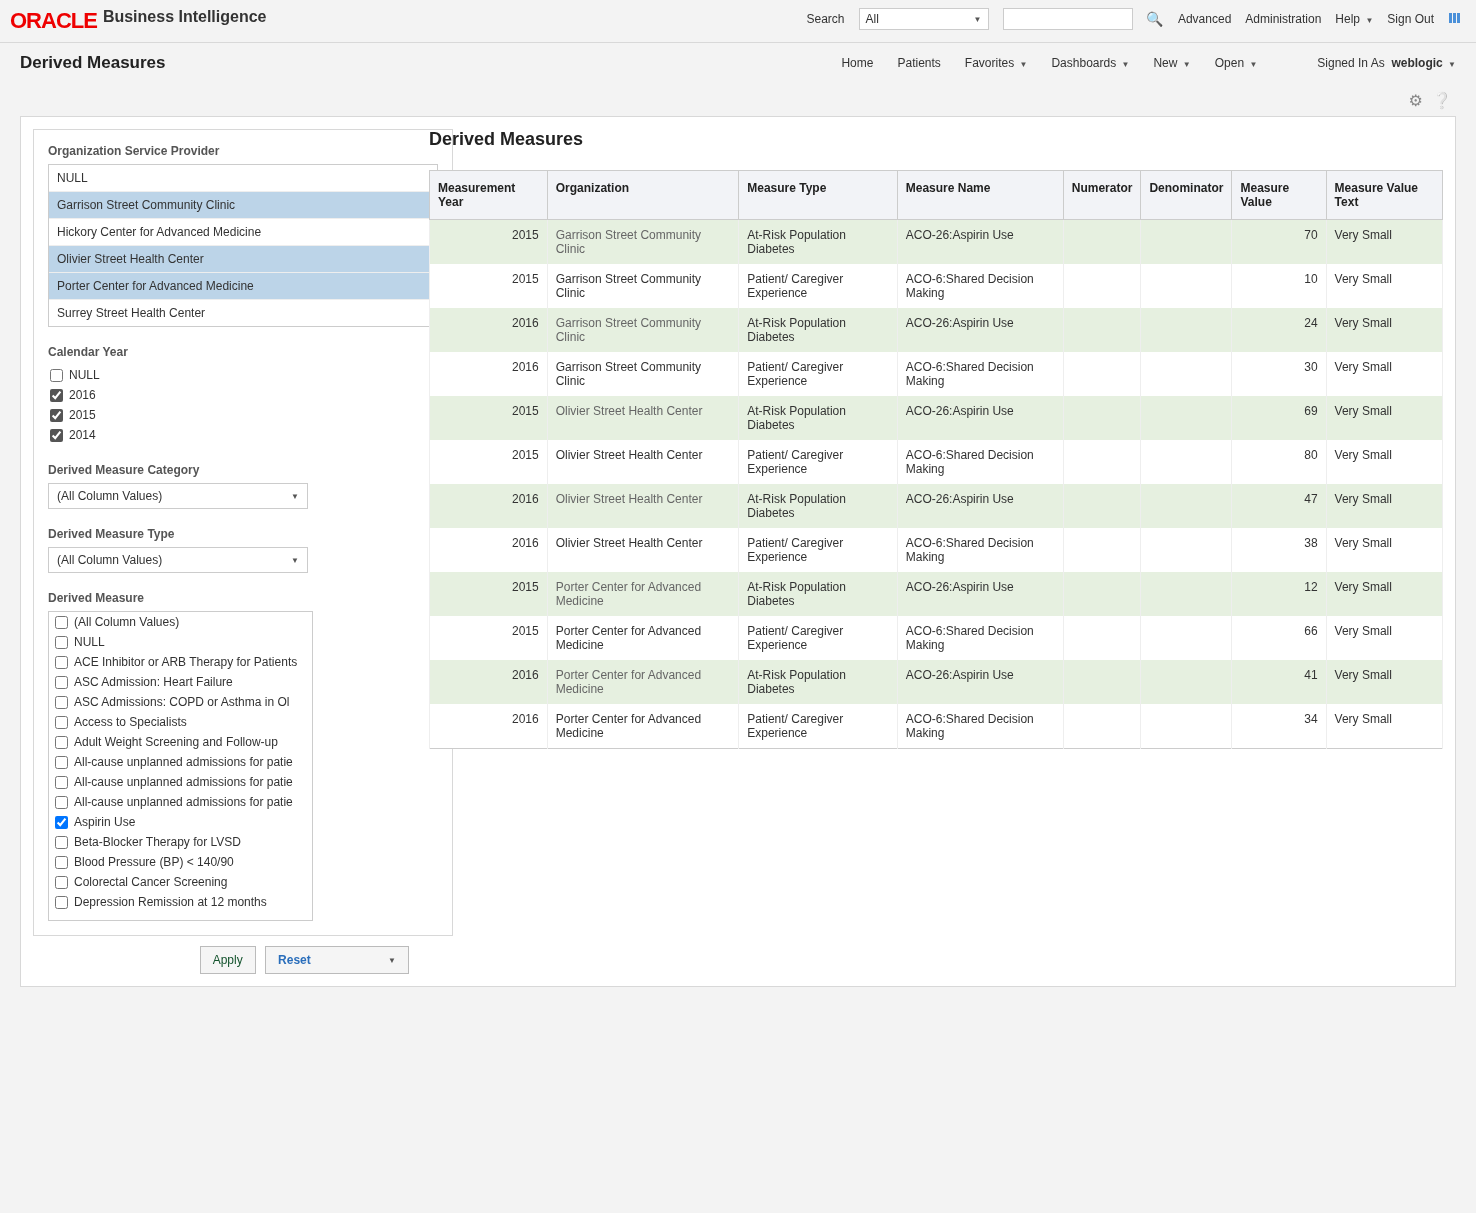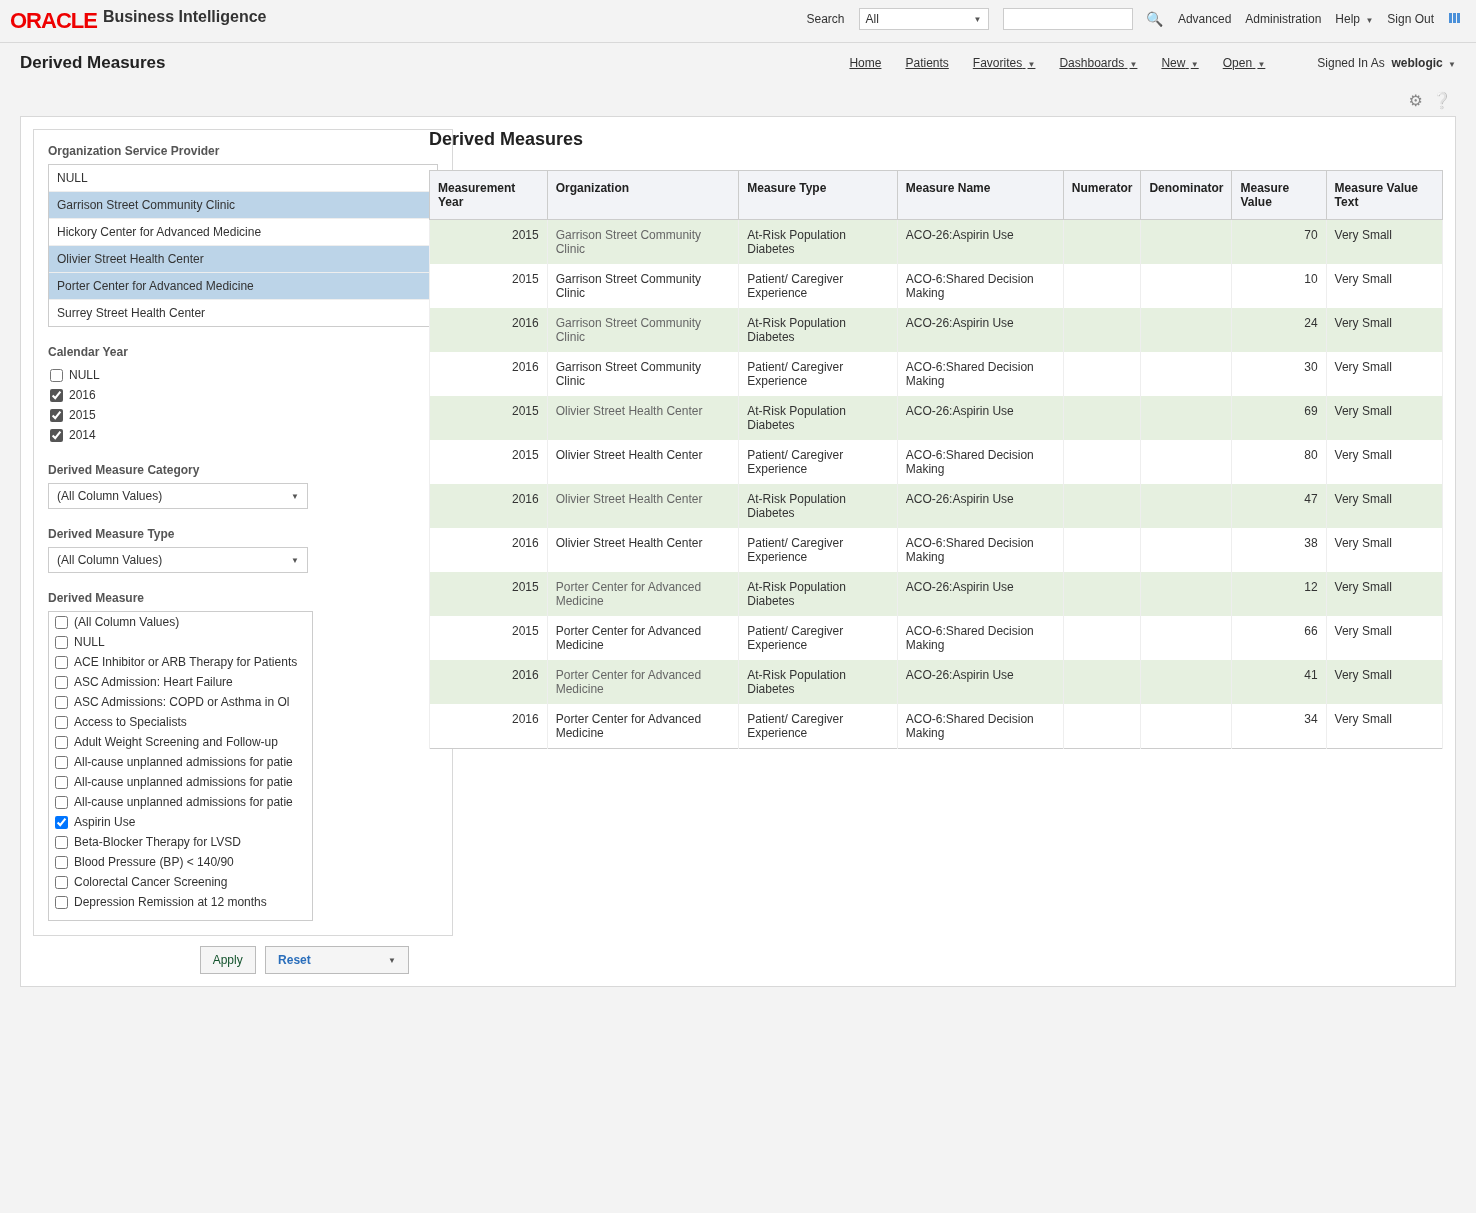--- a/index.html
+++ b/index.html
@@ -15,22 +15,22 @@
 .search-icon { color: #999; font-size: 14px; cursor: pointer; }
 .toplink { color: #333; text-decoration: none; cursor: pointer; }
 .dropdown-arrow { font-size: 8px; margin-left: 2px; color: #555; }
 .dots-icon { display:inline-block; width:18px; height:14px; }
 .dots-icon span { display:inline-block; width:3px; height:10px; background:#4a90d9; margin-left:1px; }
 
 .navbar { background: #f3f3f3; padding: 10px 20px 12px 20px; display: flex; align-items: center; }
 .page-title { font-size: 17px; font-weight: bold; color: #222; }
 .navbar-spacer { flex: 1; }
 .nav-items { display: flex; gap: 24px; align-items: center; color: #333; }
-.nav-item { cursor: pointer; text-decoration: underline; }
-.signed-in { margin-left: 28px; }
+.nav-item { cursor: pointer; }
+.signed-in { margin-left: 36px; }
 .signed-in b { font-weight: bold; }
 
 .content-wrap { padding: 0 20px 20px 20px; }
 .settings-row { text-align: right; padding: 6px 4px; color: #888; }
 .settings-row span { margin-left: 6px; cursor: pointer; font-size: 16px; }
 
 .main-box { background: #fff; border: 1px solid #d8d8d8; padding: 12px; display: flex; gap: 20px; }
 .filter-panel { width: 420px; border: 1px solid #d8d8d8; padding: 14px; }
 .filter-label { color: #555; font-size: 12px; font-weight: bold; margin-bottom: 6px; margin-top: 18px; }
 .filter-label:first-child { margin-top: 0; }

